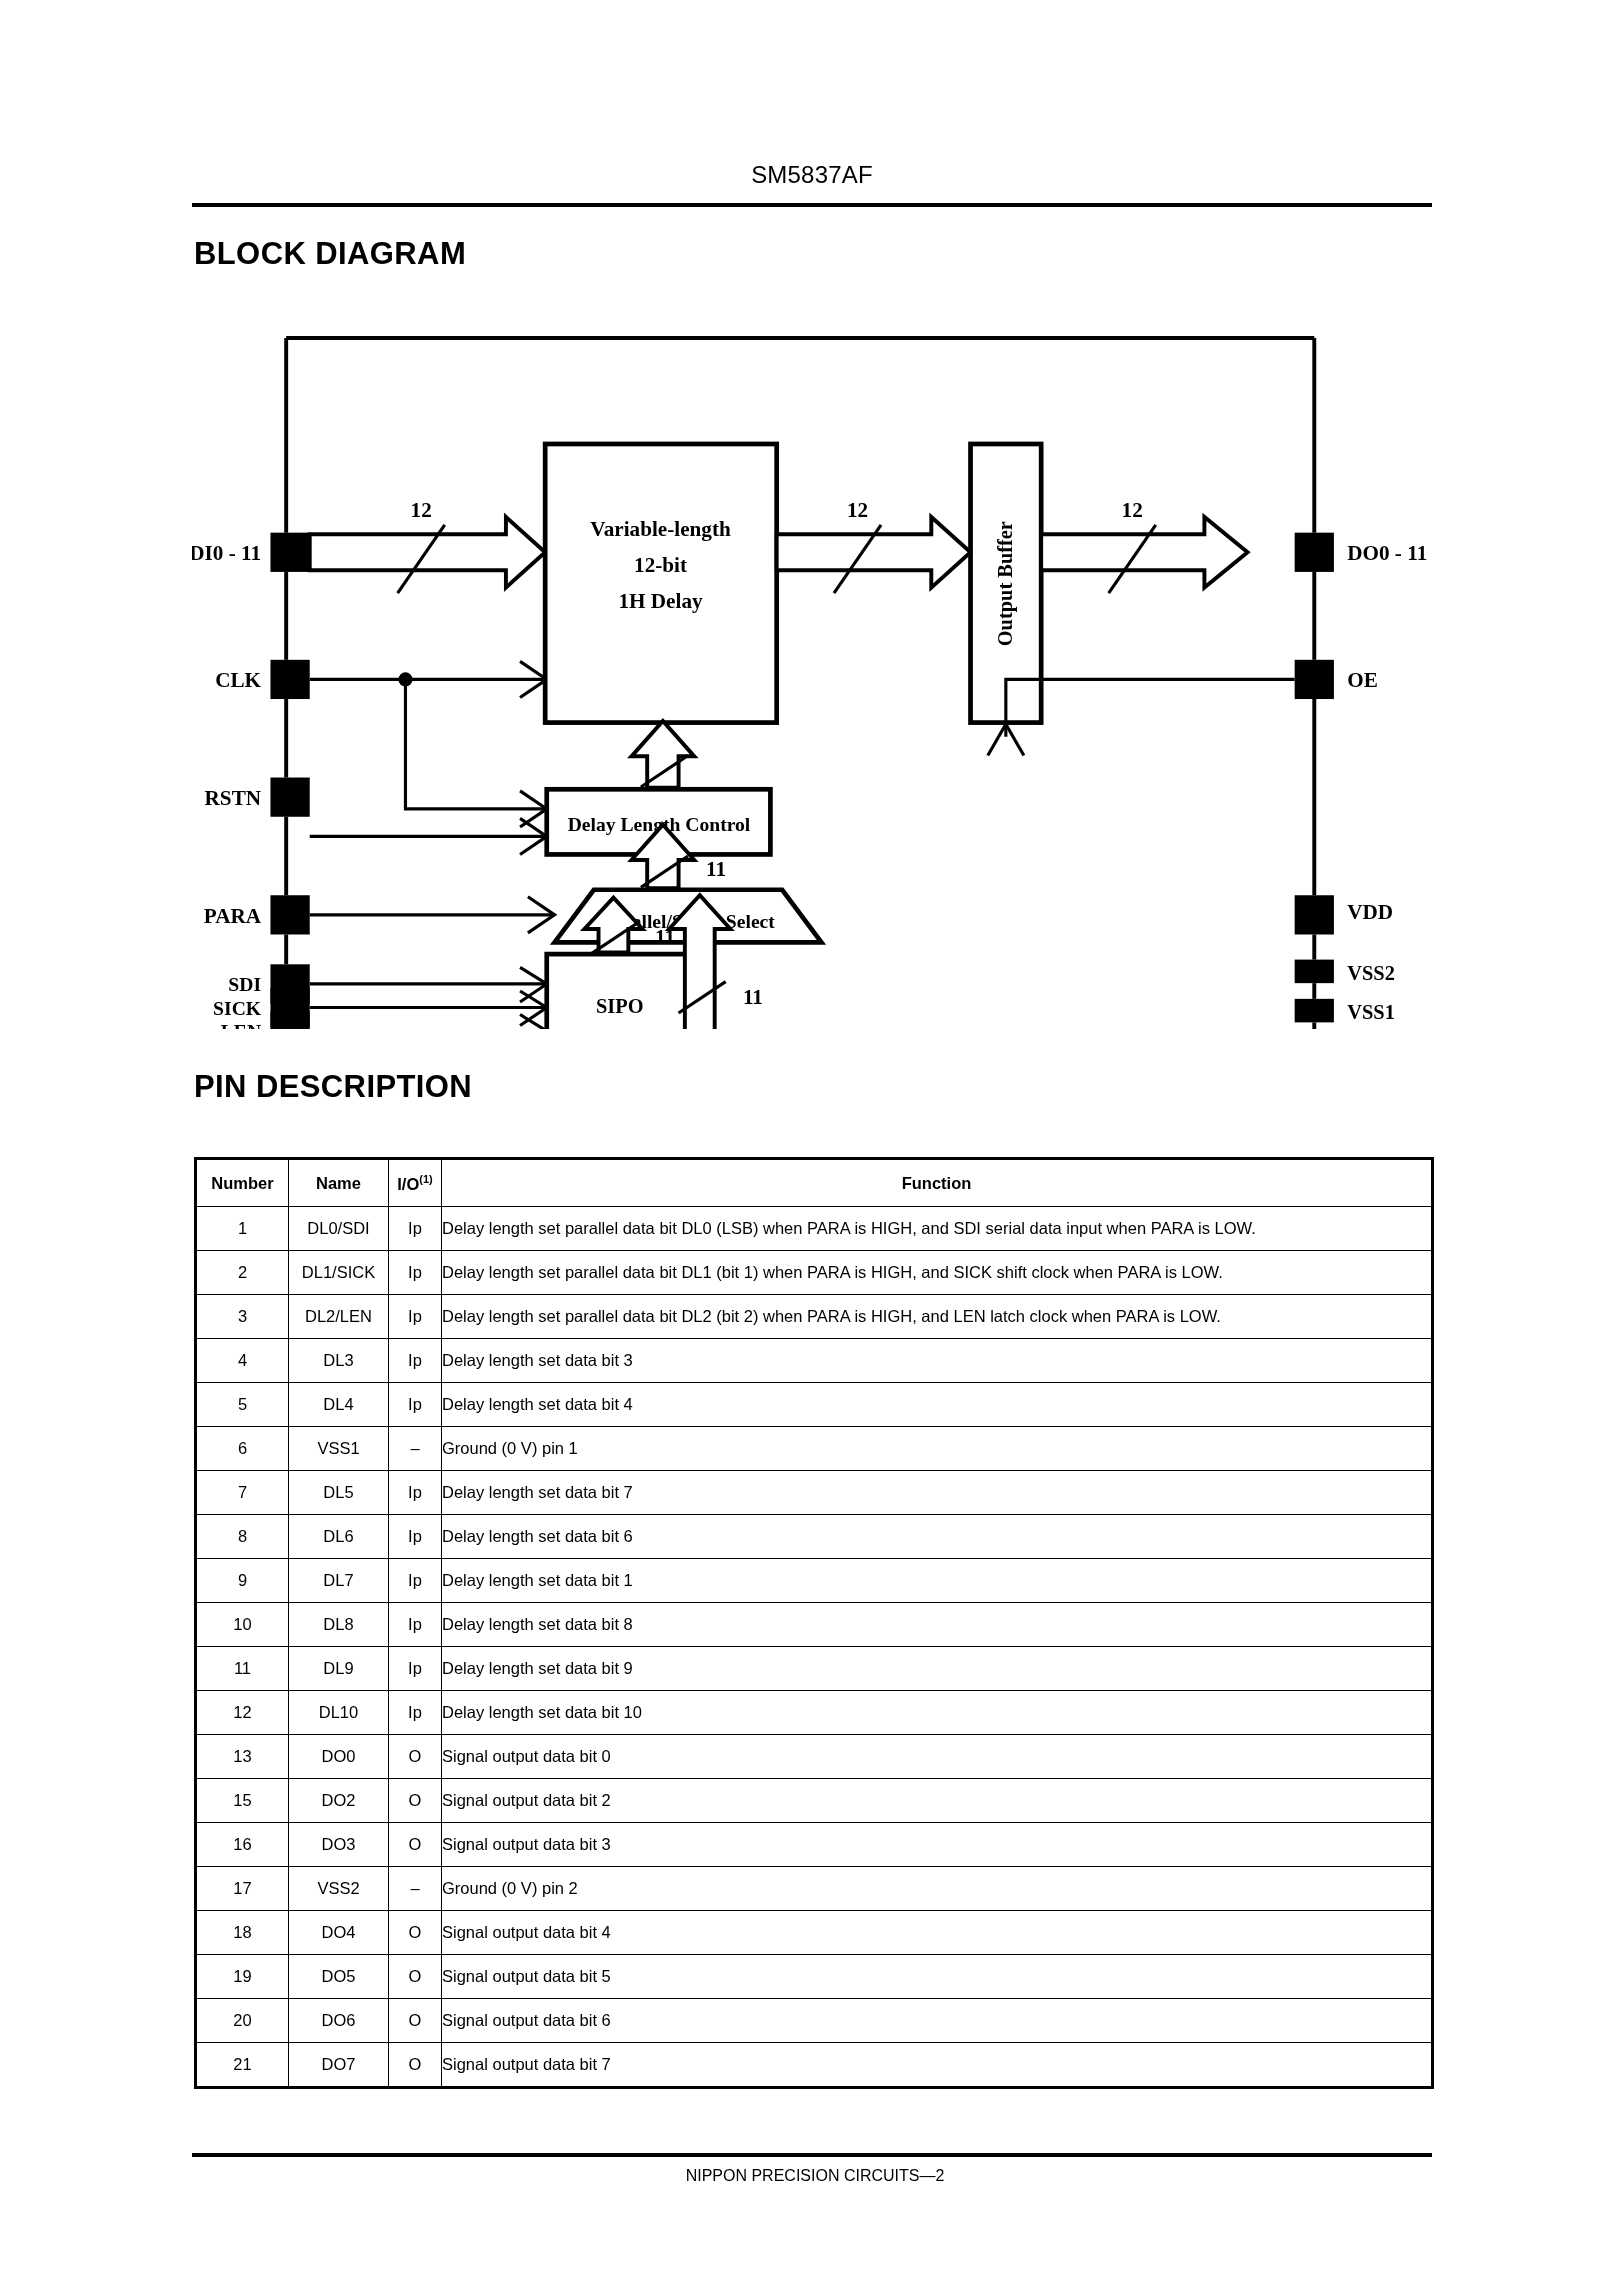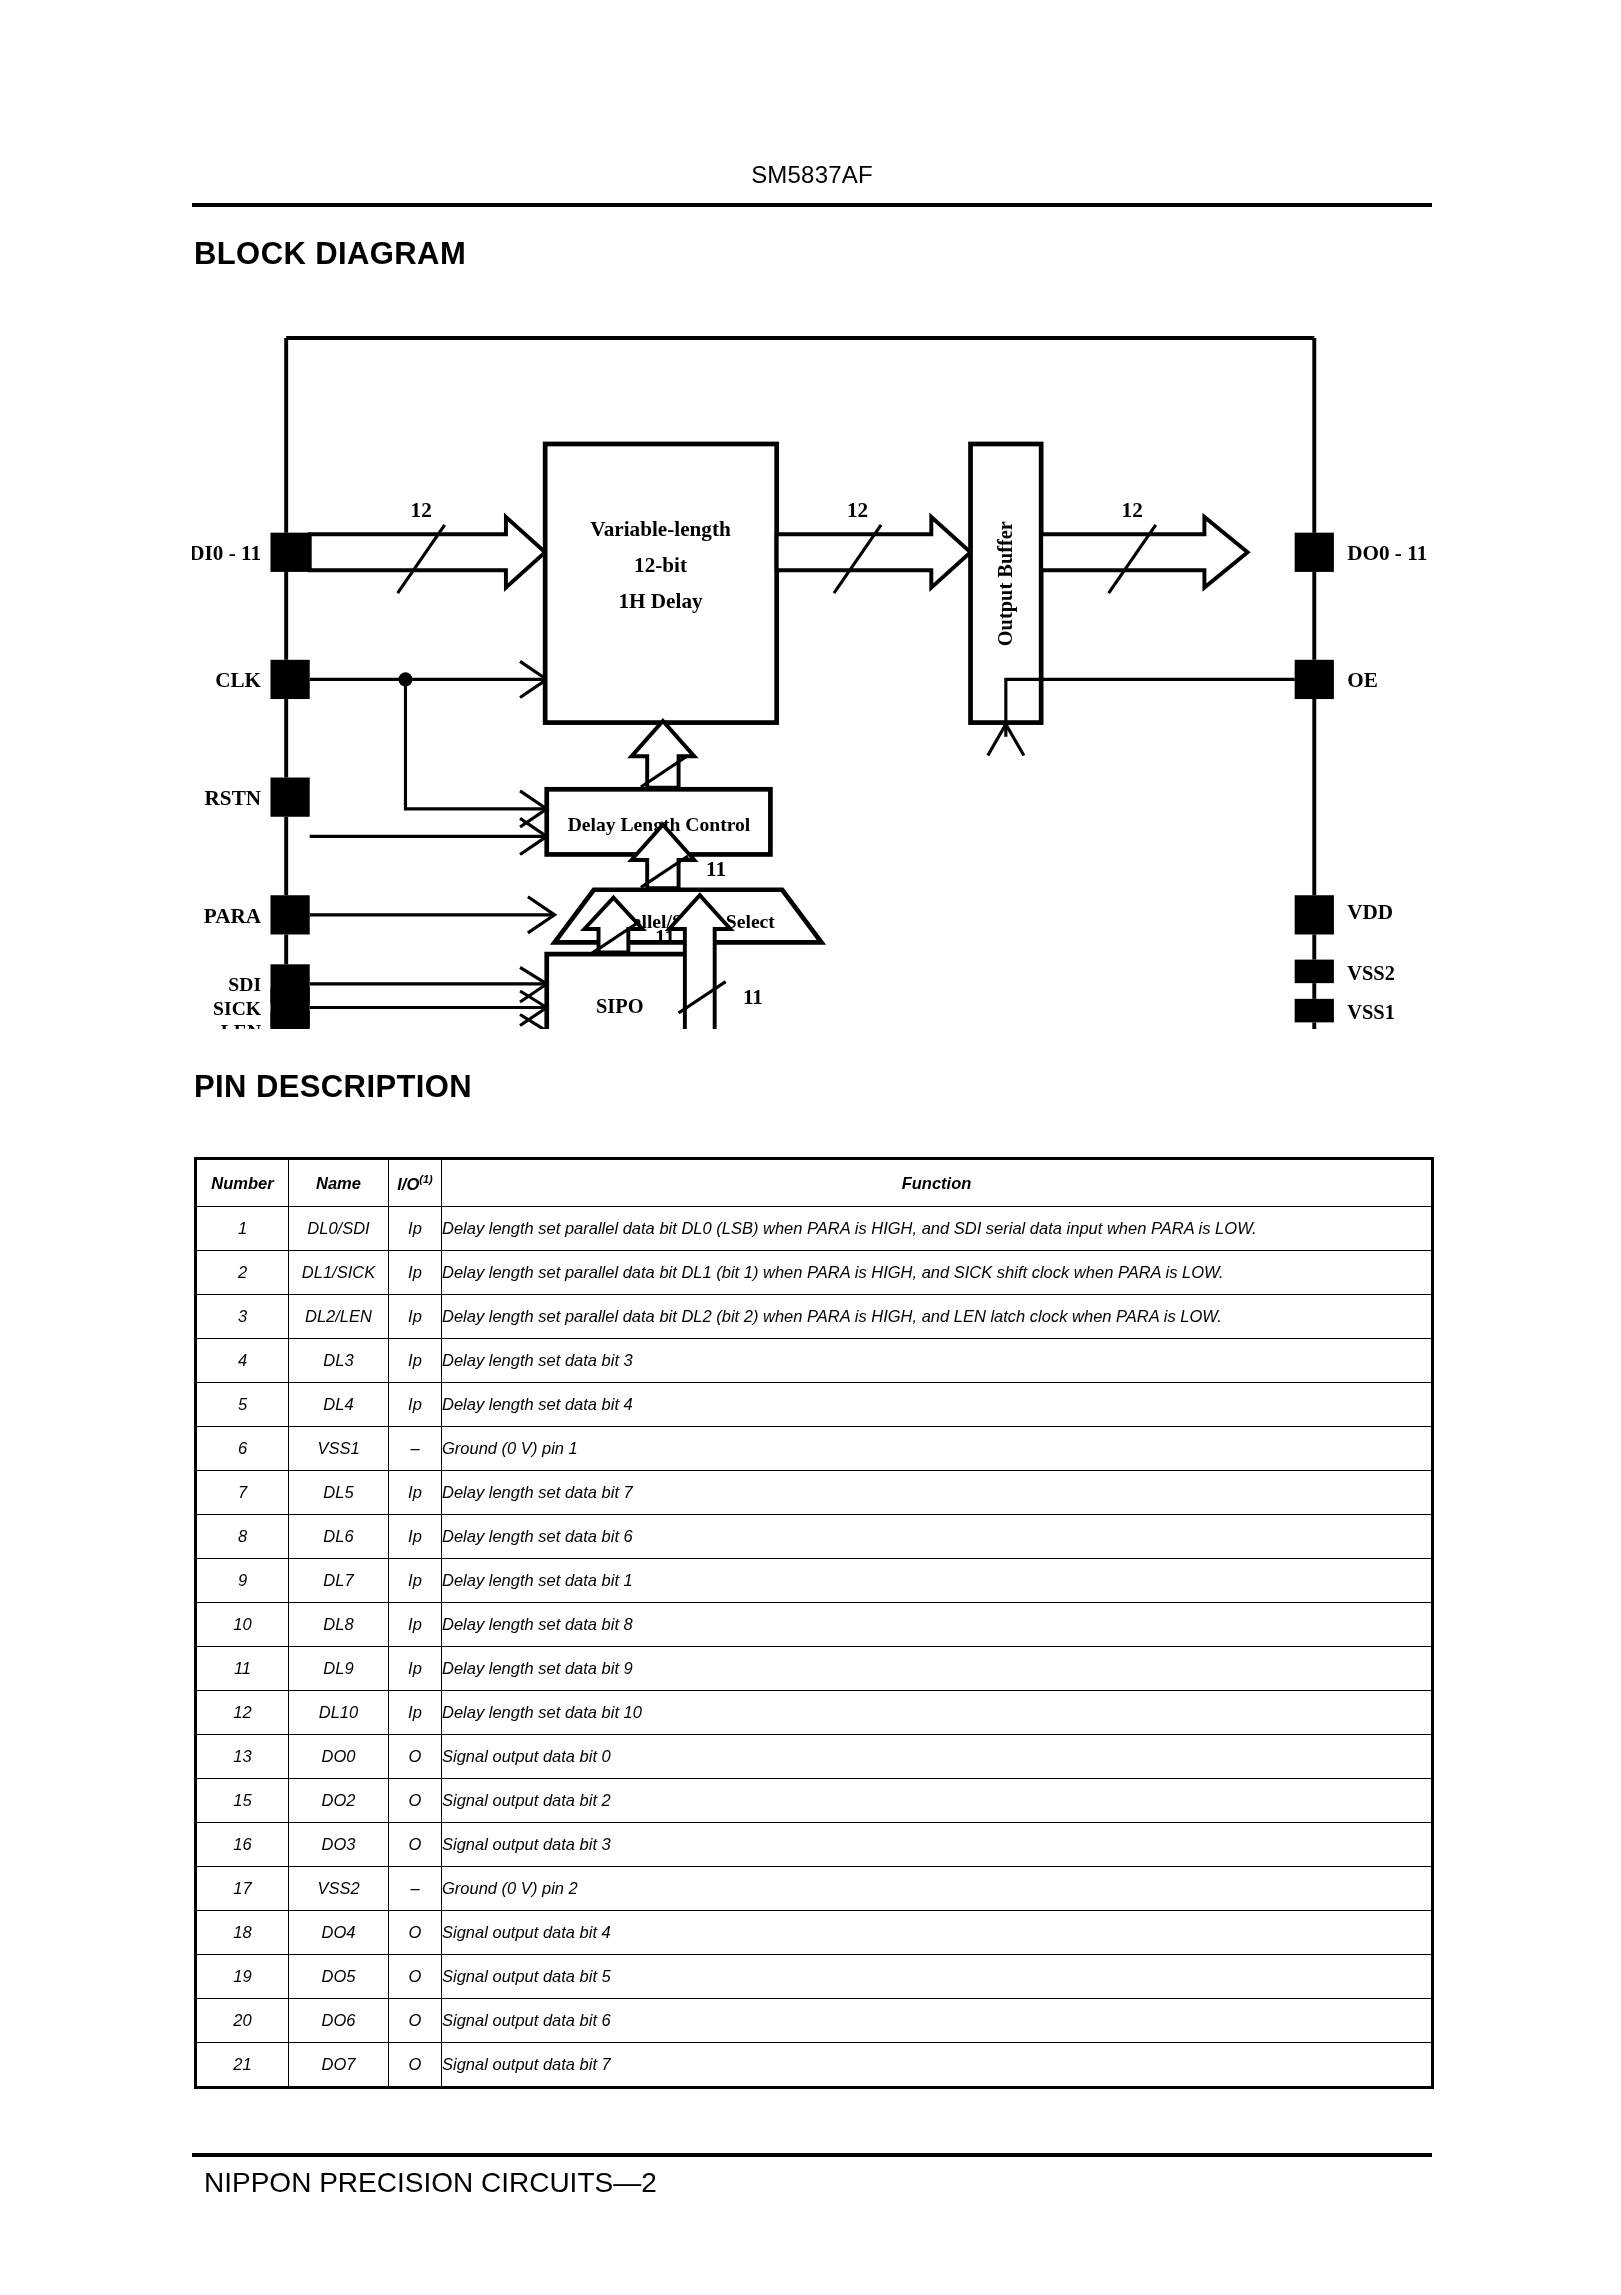--- a/index.html
+++ b/index.html
@@ -72,21 +72,20 @@
   .pin-table-wrap {
     position: absolute;
     left: 194px;
     top: 1157px;
     width: 1237px;
   }
   table.pin-table {
     border-collapse: collapse;
     width: 1237px;
     table-layout: fixed;
-    font-style: italic;
   }
   table.pin-table th,
   table.pin-table td {
     border: 1.6px solid #000;
     font-family: "Liberation Sans", sans-serif;
     font-size: 16.5px;
     padding: 0;
     height: 43px;
     vertical-align: middle;
   }
@@ -121,25 +120,25 @@
   .footer-rule {
     position: absolute;
     left: 192px;
     top: 2153px;
     width: 1240px;
     height: 3.9px;
     background: #000;
   }
   .doc-footer {
     position: absolute;
-    left: 204px;
+    left: 195px;
     top: 2167px;
     width: 1240px;
-    text-align: left;
-    font-size: 28px;
+    text-align: center;
+    font-size: 16px;
     font-family: "Liberation Sans", sans-serif;
   }
 </style>
 </head>
 <body>
 
 <div class="page">
 
   <div class="doc-header">
     <span class="part-number">SM5837AF</span>

